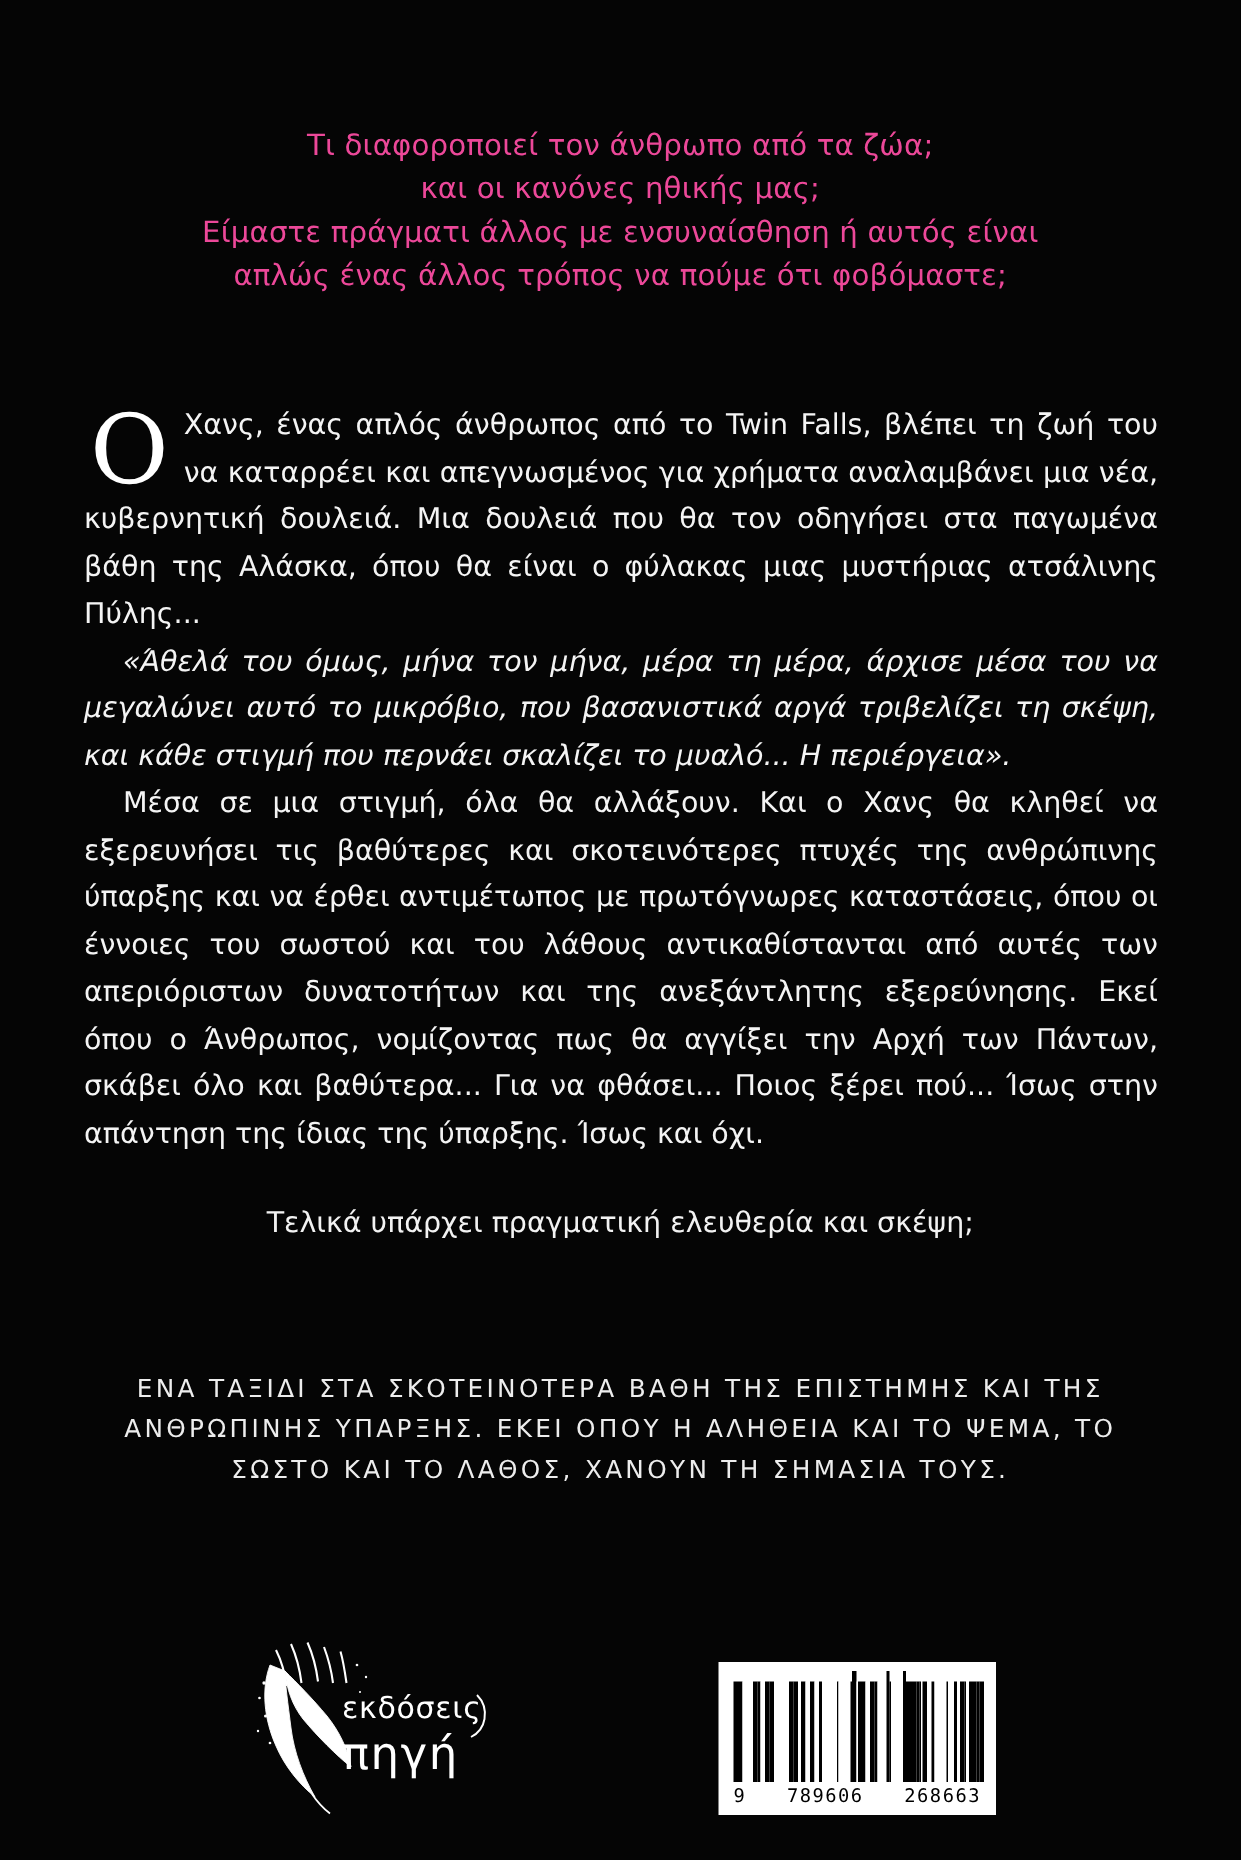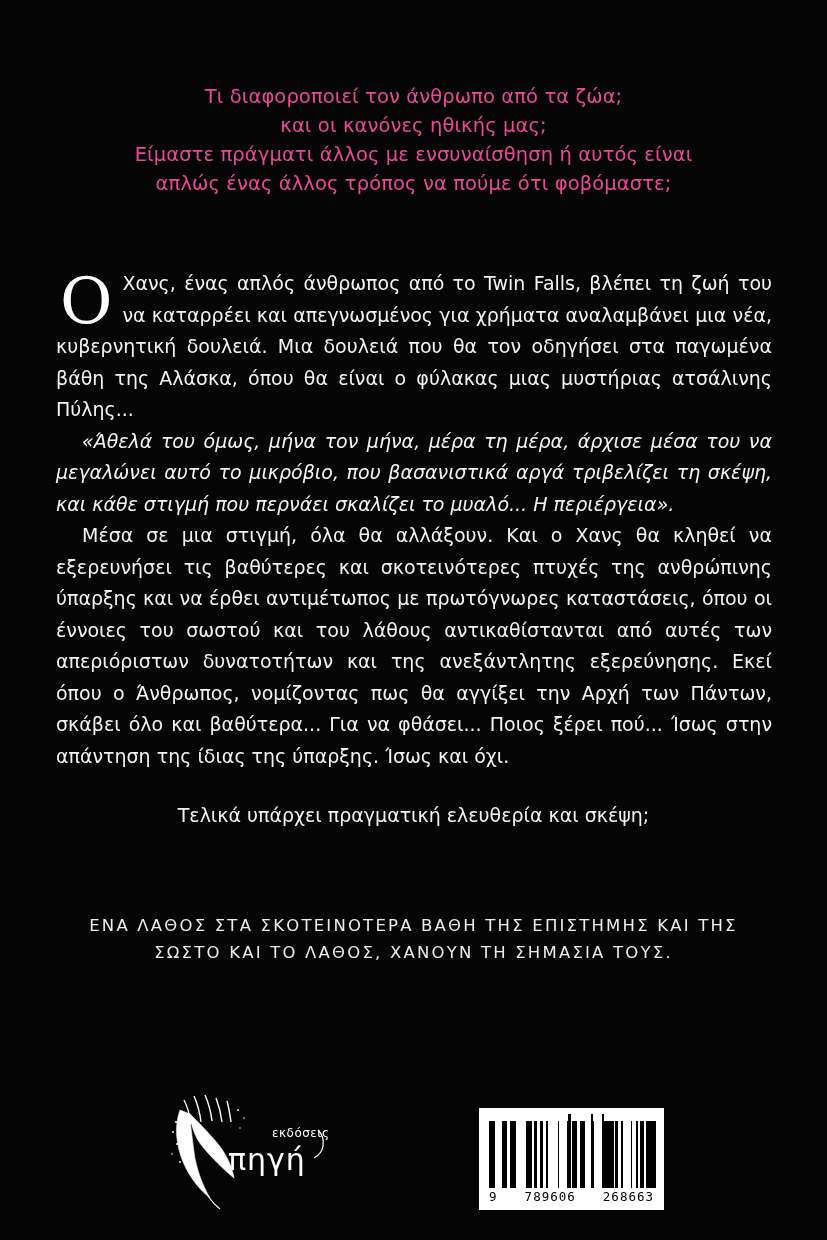--- a/index.html
+++ b/index.html
@@ -97,21 +97,21 @@
     height: 118px;
   }
   .logo svg { display: block; }
   .logo-name {
     position: absolute;
     left: 60px;
     top: 34px;
     font-family: "DejaVu Sans", sans-serif;
     color: #ffffff;
   }
-  .logo-name .line1 { font-size: 12px; letter-spacing: 0.5px; margin-left: 44px; }
+  .logo-name .line1 { font-size: 20px; letter-spacing: 0.5px; }
   .logo-name .line2 { font-size: 30px; letter-spacing: 1px; margin-top: 2px; }
 
   
   .barcode-wrap {
     position: absolute;
     left: 479px;
     top: 1108px;
     width: 185px;
     height: 102px;
     background: #ffffff;
@@ -154,21 +154,22 @@
 
   <div class="body-copy">
     <p class="dropcap-para"><span class="dropcap">Ο</span><span> Χανς, ένας απλός άνθρωπος από το Twin Falls, βλέπει τη ζωή του να καταρρέει και απεγνωσμένος για χρήματα αναλαμβάνει μια νέα, κυβερνητική δουλειά. Μια δουλειά που θα τον οδηγήσει στα παγωμένα βάθη της Αλάσκα, όπου θα είναι ο φύλακας μιας μυστήριας ατσάλινης Πύλης...</span></p>
     <p class="italic">«Άθελά του όμως, μήνα τον μήνα, μέρα τη μέρα, άρχισε μέσα του να μεγαλώνει αυτό το μικρόβιο, που βασανιστικά αργά τριβελίζει τη σκέψη, και κάθε στιγμή που περνάει σκαλίζει το μυαλό... Η περιέργεια».</p>
     <p class="indent">Μέσα σε μια στιγμή, όλα θα αλλάξουν. Και ο Χανς θα κληθεί να εξερευνήσει τις βαθύτερες και σκοτεινότερες πτυχές της ανθρώπινης ύπαρξης και να έρθει αντιμέτωπος με πρωτόγνωρες καταστάσεις, όπου οι έννοιες του σωστού και του λάθους αντικαθίστανται από αυτές των απεριόριστων δυνατοτήτων και της ανεξάντλητης εξερεύνησης. Εκεί όπου ο Άνθρωπος, νομίζοντας πως θα αγγίξει την Αρχή των Πάντων, σκάβει όλο και βαθύτερα... Για να φθάσει... Ποιος ξέρει πού... Ίσως στην απάντηση της ίδιας της ύπαρξης. Ίσως και όχι.</p>
   </div>
 
   <div class="closing-question">Τελικά υπάρχει πραγματική ελευθερία και σκέψη;</div>
 
   <div class="tagline">
-    <div>ΕΝΑ ΛΑΘΟΣ ΣΤΑ ΣΚΟΤΕΙΝΟΤΕΡΑ ΒΑΘΗ ΤΗΣ ΕΠΙΣΤΗΜΗΣ ΚΑΙ ΤΗΣ</div>
+    <div>ΕΝΑ ΤΑΞΙΔΙ ΣΤΑ ΣΚΟΤΕΙΝΟΤΕΡΑ ΒΑΘΗ ΤΗΣ ΕΠΙΣΤΗΜΗΣ ΚΑΙ ΤΗΣ</div>
+    <div>ΑΝΘΡΩΠΙΝΗΣ ΥΠΑΡΞΗΣ. ΕΚΕΙ ΟΠΟΥ Η ΑΛΗΘΕΙΑ ΚΑΙ ΤΟ ΨΕΜΑ, ΤΟ</div>
     <div>ΣΩΣΤΟ ΚΑΙ ΤΟ ΛΑΘΟΣ, ΧΑΝΟΥΝ ΤΗ ΣΗΜΑΣΙΑ ΤΟΥΣ.</div>
   </div>
 
   <div class="logo">
     <span>
       <svg width="180" height="118" viewBox="0 0 180 118" xmlns="http://www.w3.org/2000/svg">
         <g fill="#ffffff" stroke="#ffffff">
           <path d="M16 8 C20 16, 22 24, 23 32" stroke-width="1.4" fill="none"></path>
           <path d="M26 4 C30 13, 32 22, 33 30" stroke-width="1.4" fill="none"></path>
           <path d="M37 3 C41 12, 43 21, 44 29" stroke-width="1.4" fill="none"></path>

